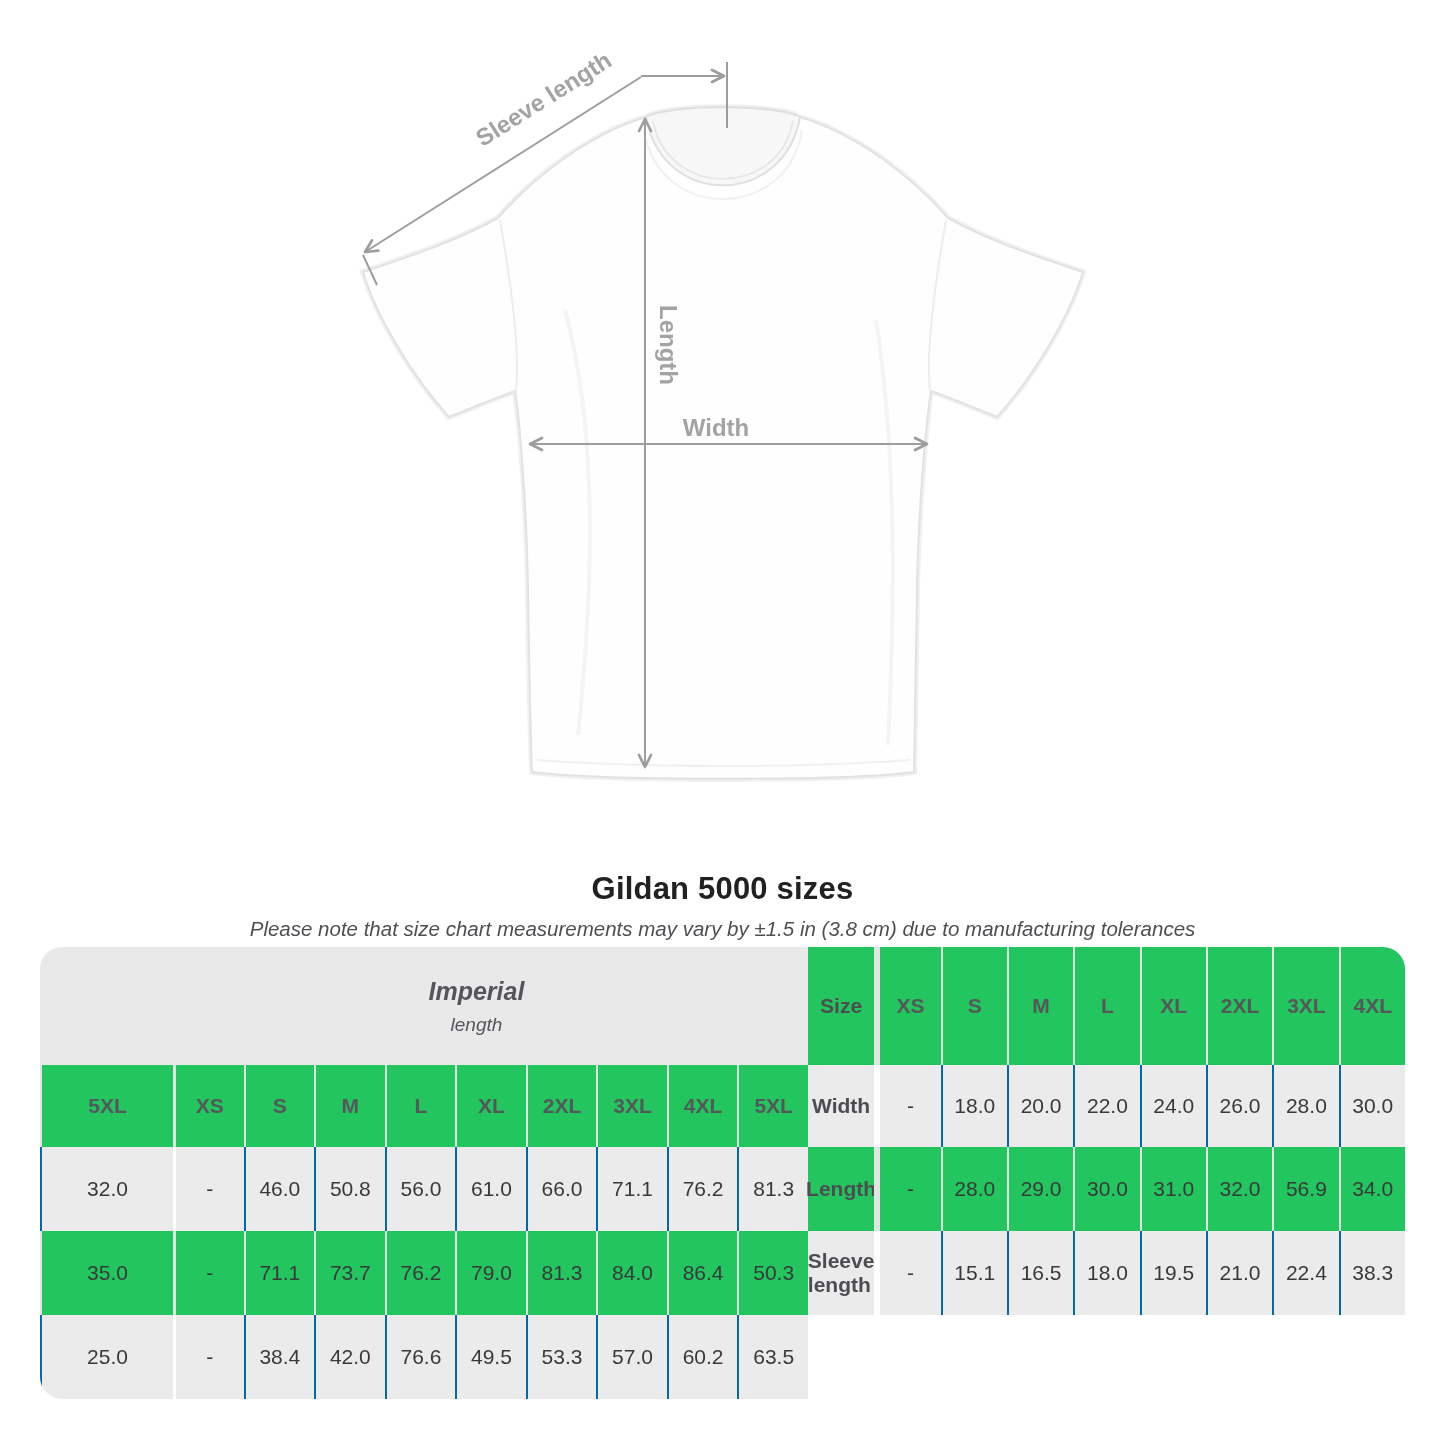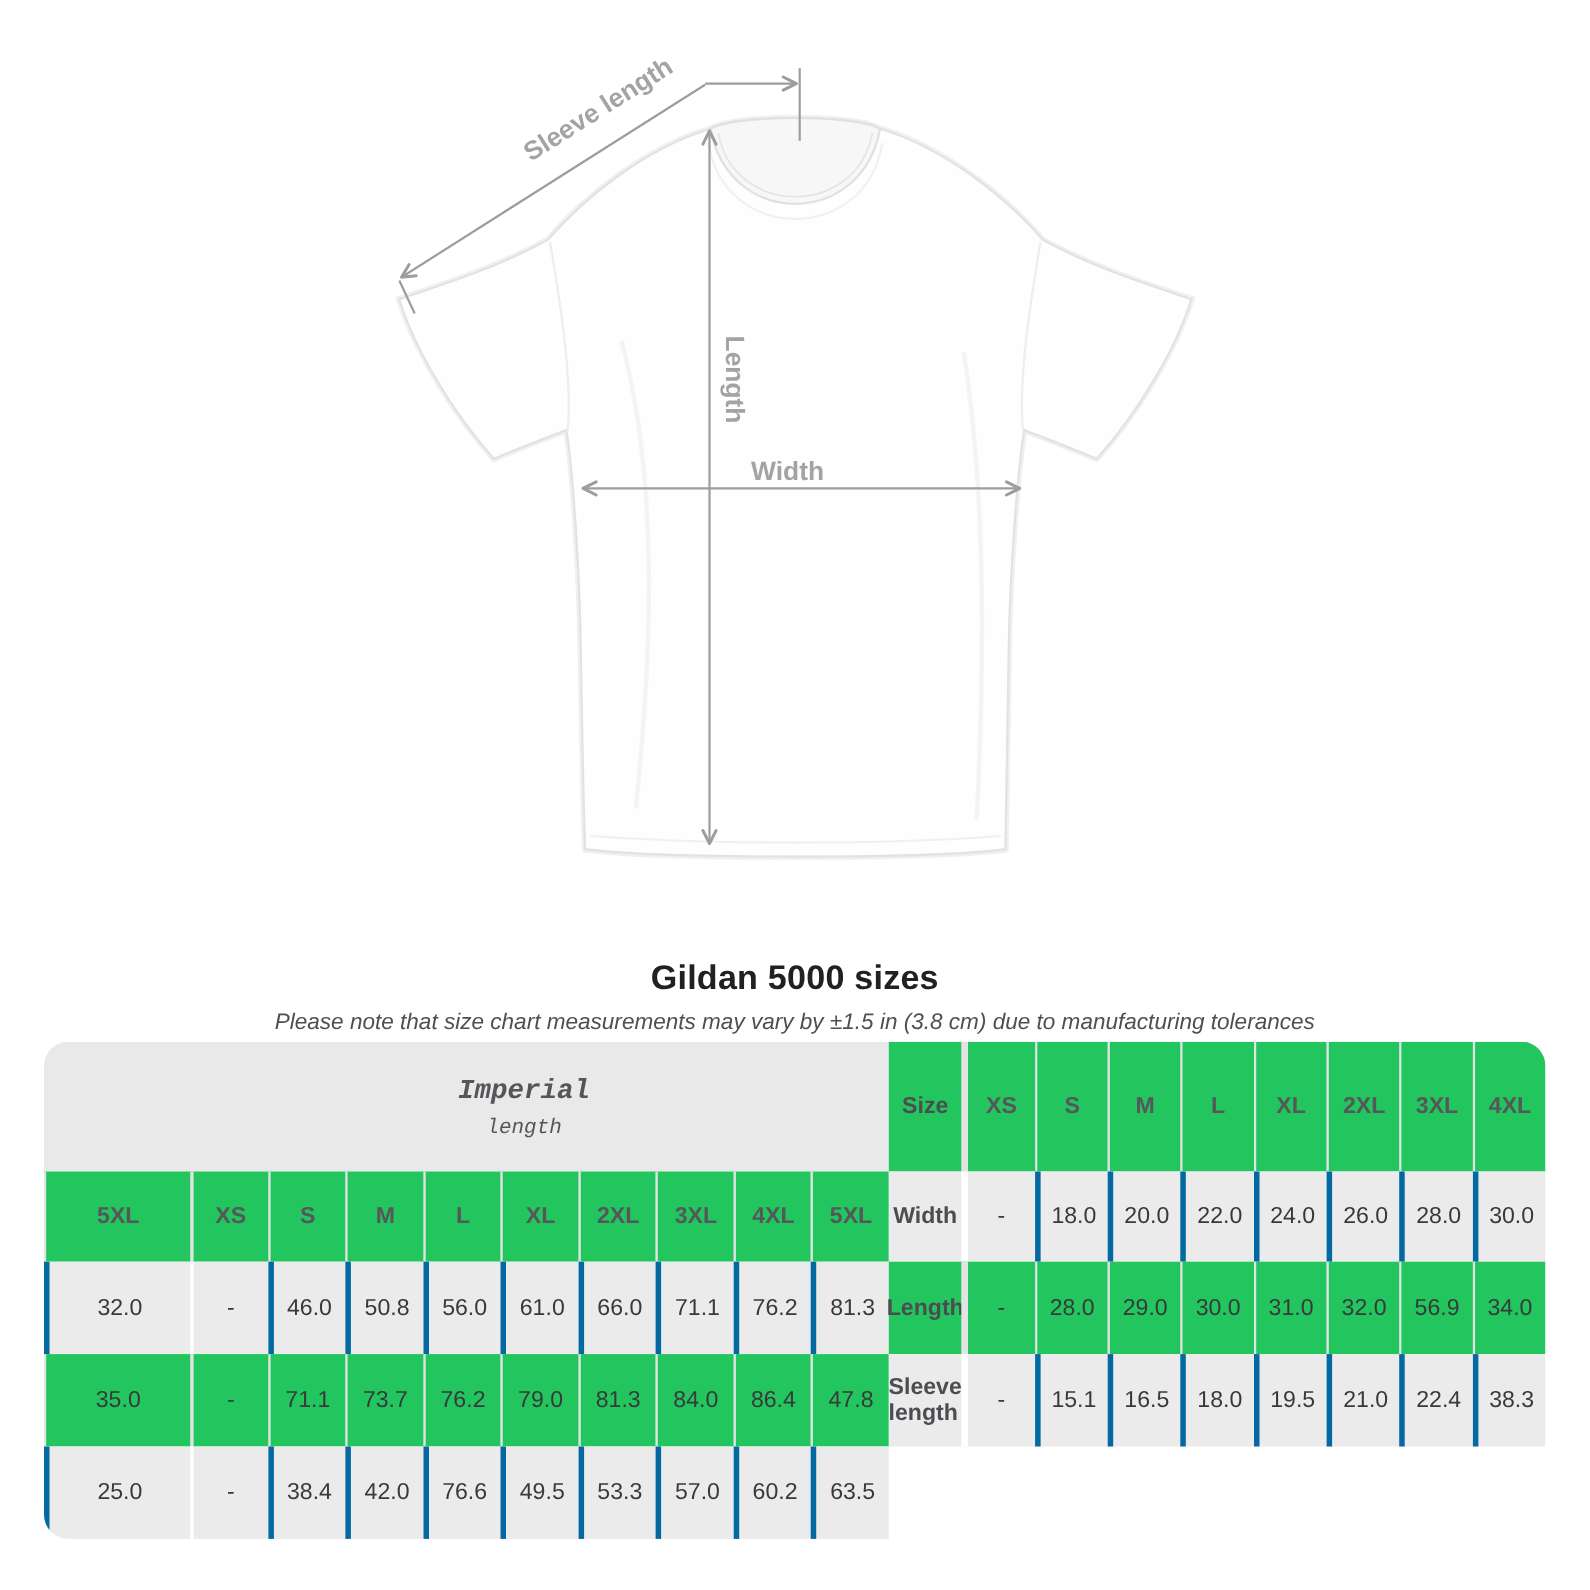--- a/index.html
+++ b/index.html
@@ -16,33 +16,33 @@
   .tolerance-note{margin:10px 0 0 0;font-size:20.5px;font-style:italic;color:#4d4f52;}
   
   .size-table{
     position:absolute;top:947px;left:40px;width:1365px;
     display:grid;
     grid-template-columns:133px repeat(9,70.55px) repeat(9,66.33px);
     grid-template-rows:118px 82px 84px 84px 84px;
     border-radius:22px;overflow:hidden;
   }
   .band-cell{background:#e9e9ea;display:flex;flex-direction:column;align-items:center;justify-content:center;grid-row:1;}
-  .band-imperial{grid-column:1/11;padding-left:105px;font-family:Liberation Mono, monospace;}
+  .band-imperial{grid-column:1/11;padding-left:105px;}
   .band-metric{grid-column:11/20;}
   .band-label{font-size:25px;font-weight:bold;font-style:italic;color:#54565a;}
   .band-units{font-size:19px;font-style:italic;color:#54565a;margin-top:8px;}
   .cell{display:flex;align-items:center;justify-content:center;font-size:21px;color:#38393b;}
   .row-white{background:#22c55e;}
   .row-gray{background:#ebebec;}
   .head{font-weight:bold;color:#55575a;}
   .label-cell{font-weight:bold;color:#4b4d50;}
   .row-white.sep-thin{border-left:2px solid #e3e3e4;}
   .row-white.sep-mid{border-left:3px solid #e3e3e4;}
   .row-white.sep-thick{border-left:6px solid #e3e3e4;}
-  .row-gray.sep-thin{border-left:5px solid #0369a1;}
+  .row-gray.sep-thin{border-left:2px solid #0369a1;}
   .row-gray.sep-mid{border-left:3px solid #ffffff;}
   .row-gray.sep-thick{border-left:6px solid #ffffff;}
 </style>
 </head>
 <body>
 
 <div class="canvas">
 
   <svg class="diagram-svg" width="1445" height="845" viewBox="0 0 1445 845" xmlns="http://www.w3.org/2000/svg">
     <defs>
@@ -165,21 +165,21 @@
       <div class="cell row-white sep-thin">34.0</div>
       <div class="cell row-white sep-thin">35.0</div>
       <div class="cell row-white sep-mid">-</div>
       <div class="cell row-white sep-thin">71.1</div>
       <div class="cell row-white sep-thin">73.7</div>
       <div class="cell row-white sep-thin">76.2</div>
       <div class="cell row-white sep-thin">79.0</div>
       <div class="cell row-white sep-thin">81.3</div>
       <div class="cell row-white sep-thin">84.0</div>
       <div class="cell row-white sep-thin">86.4</div>
-      <div class="cell row-white sep-thin">47.8</div>
+      <div class="cell row-white sep-thin">50.3</div>
       <div class="cell label-cell row-gray">Sleeve length</div>
       <div class="cell row-gray sep-thick">-</div>
       <div class="cell row-gray sep-thin">15.1</div>
       <div class="cell row-gray sep-thin">16.5</div>
       <div class="cell row-gray sep-thin">18.0</div>
       <div class="cell row-gray sep-thin">19.5</div>
       <div class="cell row-gray sep-thin">21.0</div>
       <div class="cell row-gray sep-thin">22.4</div>
       <div class="cell row-gray sep-thin">38.3</div>
       <div class="cell row-gray sep-thin">25.0</div>

